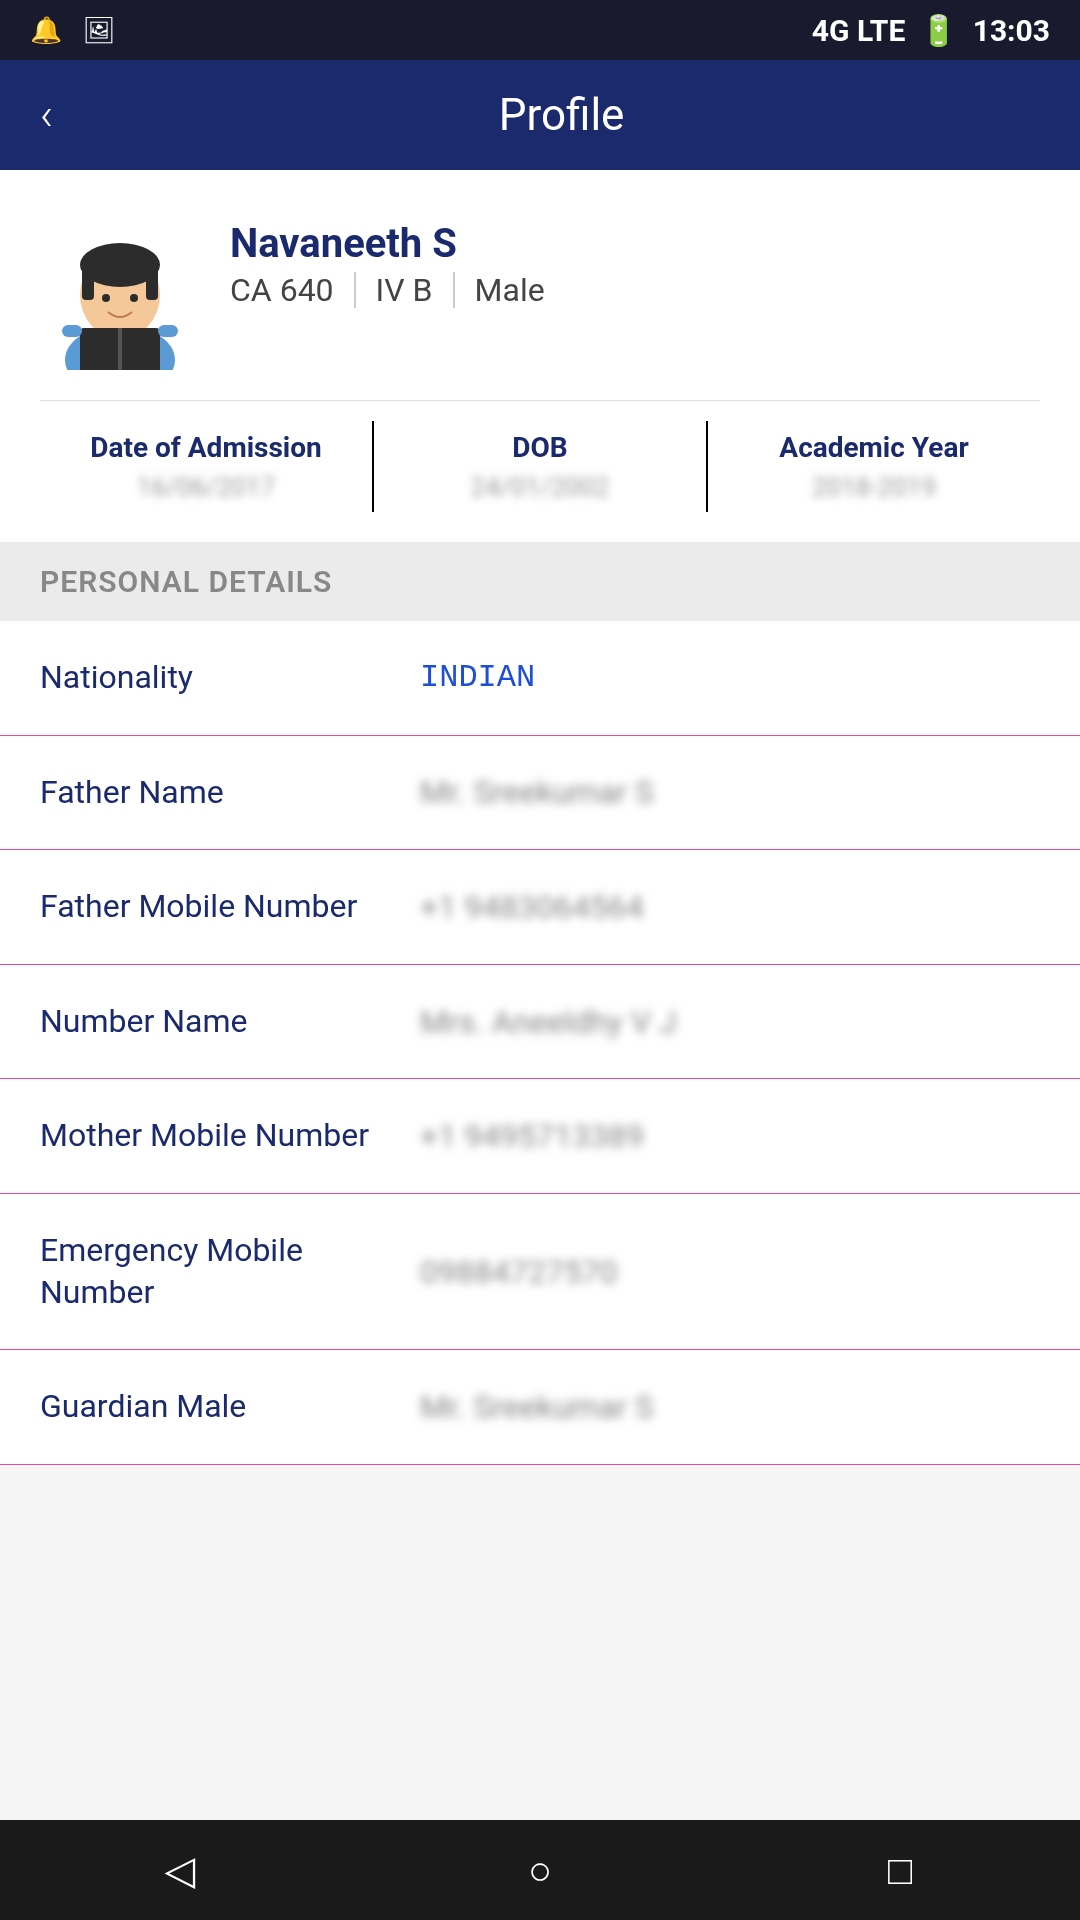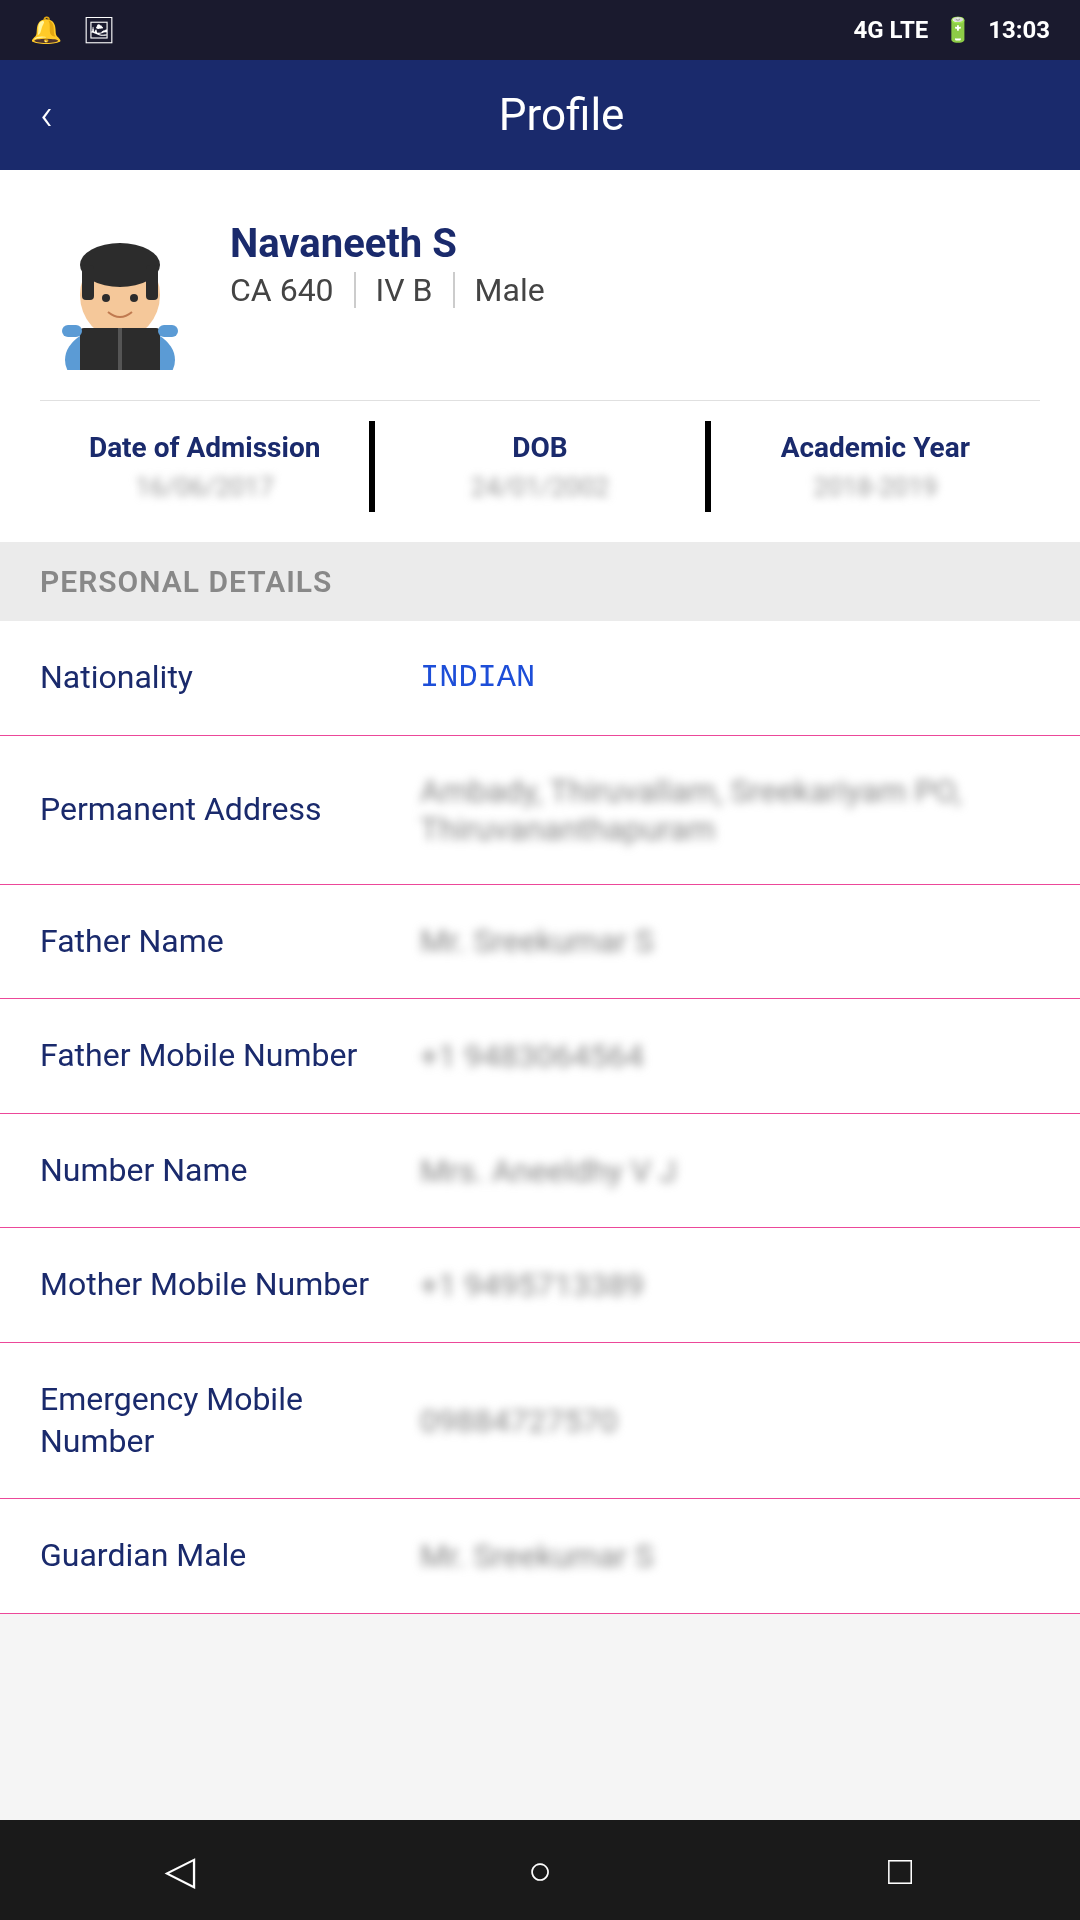--- a/index.html
+++ b/index.html
@@ -25,21 +25,21 @@
     }
     .status-left {
       display: flex;
       gap: 20px;
       align-items: center;
     }
     .status-right {
       display: flex;
       align-items: center;
       gap: 15px;
-      font-size: 24px;
+      font-size: 30px;
       font-weight: bold;
     }
 
     
     .app-header {
       background: #1a2a6c;
       height: 110px;
       display: flex;
       align-items: center;
       padding: 0 40px;
@@ -114,21 +114,21 @@
       border-top: 1px solid #e0e0e0;
       padding-top: 20px;
       margin-top: 10px;
     }
     .stat-item {
       flex: 1;
       text-align: center;
       padding: 10px 0;
     }
     .stat-item:not(:last-child) {
-      border-right: 6px solid #000000;
+      border-right: 2px solid #000000;
     }
     .stat-label {
       font-size: 28px;
       font-weight: bold;
       color: #1a2a6c;
       margin-bottom: 8px;
     }
     .stat-value {
       font-size: 26px;
       color: #999;
@@ -288,24 +288,20 @@
 
   <div class="section-header">PERSONAL DETAILS</div>
 
   <div class="details-list" id="details-list">
 
   <div class="detail-row">
         <div class="detail-label">Nationality</div>
         <div class="detail-value clear">INDIAN</div>
       </div>
       <div class="detail-row">
-        <div class="detail-label">Permanent Address</div>
-        <div class="detail-value blurred">Ambady, Thiruvallam, Sreekariyam PO, Thiruvananthapuram</div>
-      </div>
-      <div class="detail-row">
         <div class="detail-label">Father Name</div>
         <div class="detail-value blurred">Mr. Sreekumar S</div>
       </div>
       <div class="detail-row">
         <div class="detail-label">Father Mobile Number</div>
         <div class="detail-value blurred">+1 9483064564</div>
       </div>
       <div class="detail-row">
         <div class="detail-label">Number Name</div>
         <div class="detail-value blurred">Mrs. Aneeldhy V J</div>

